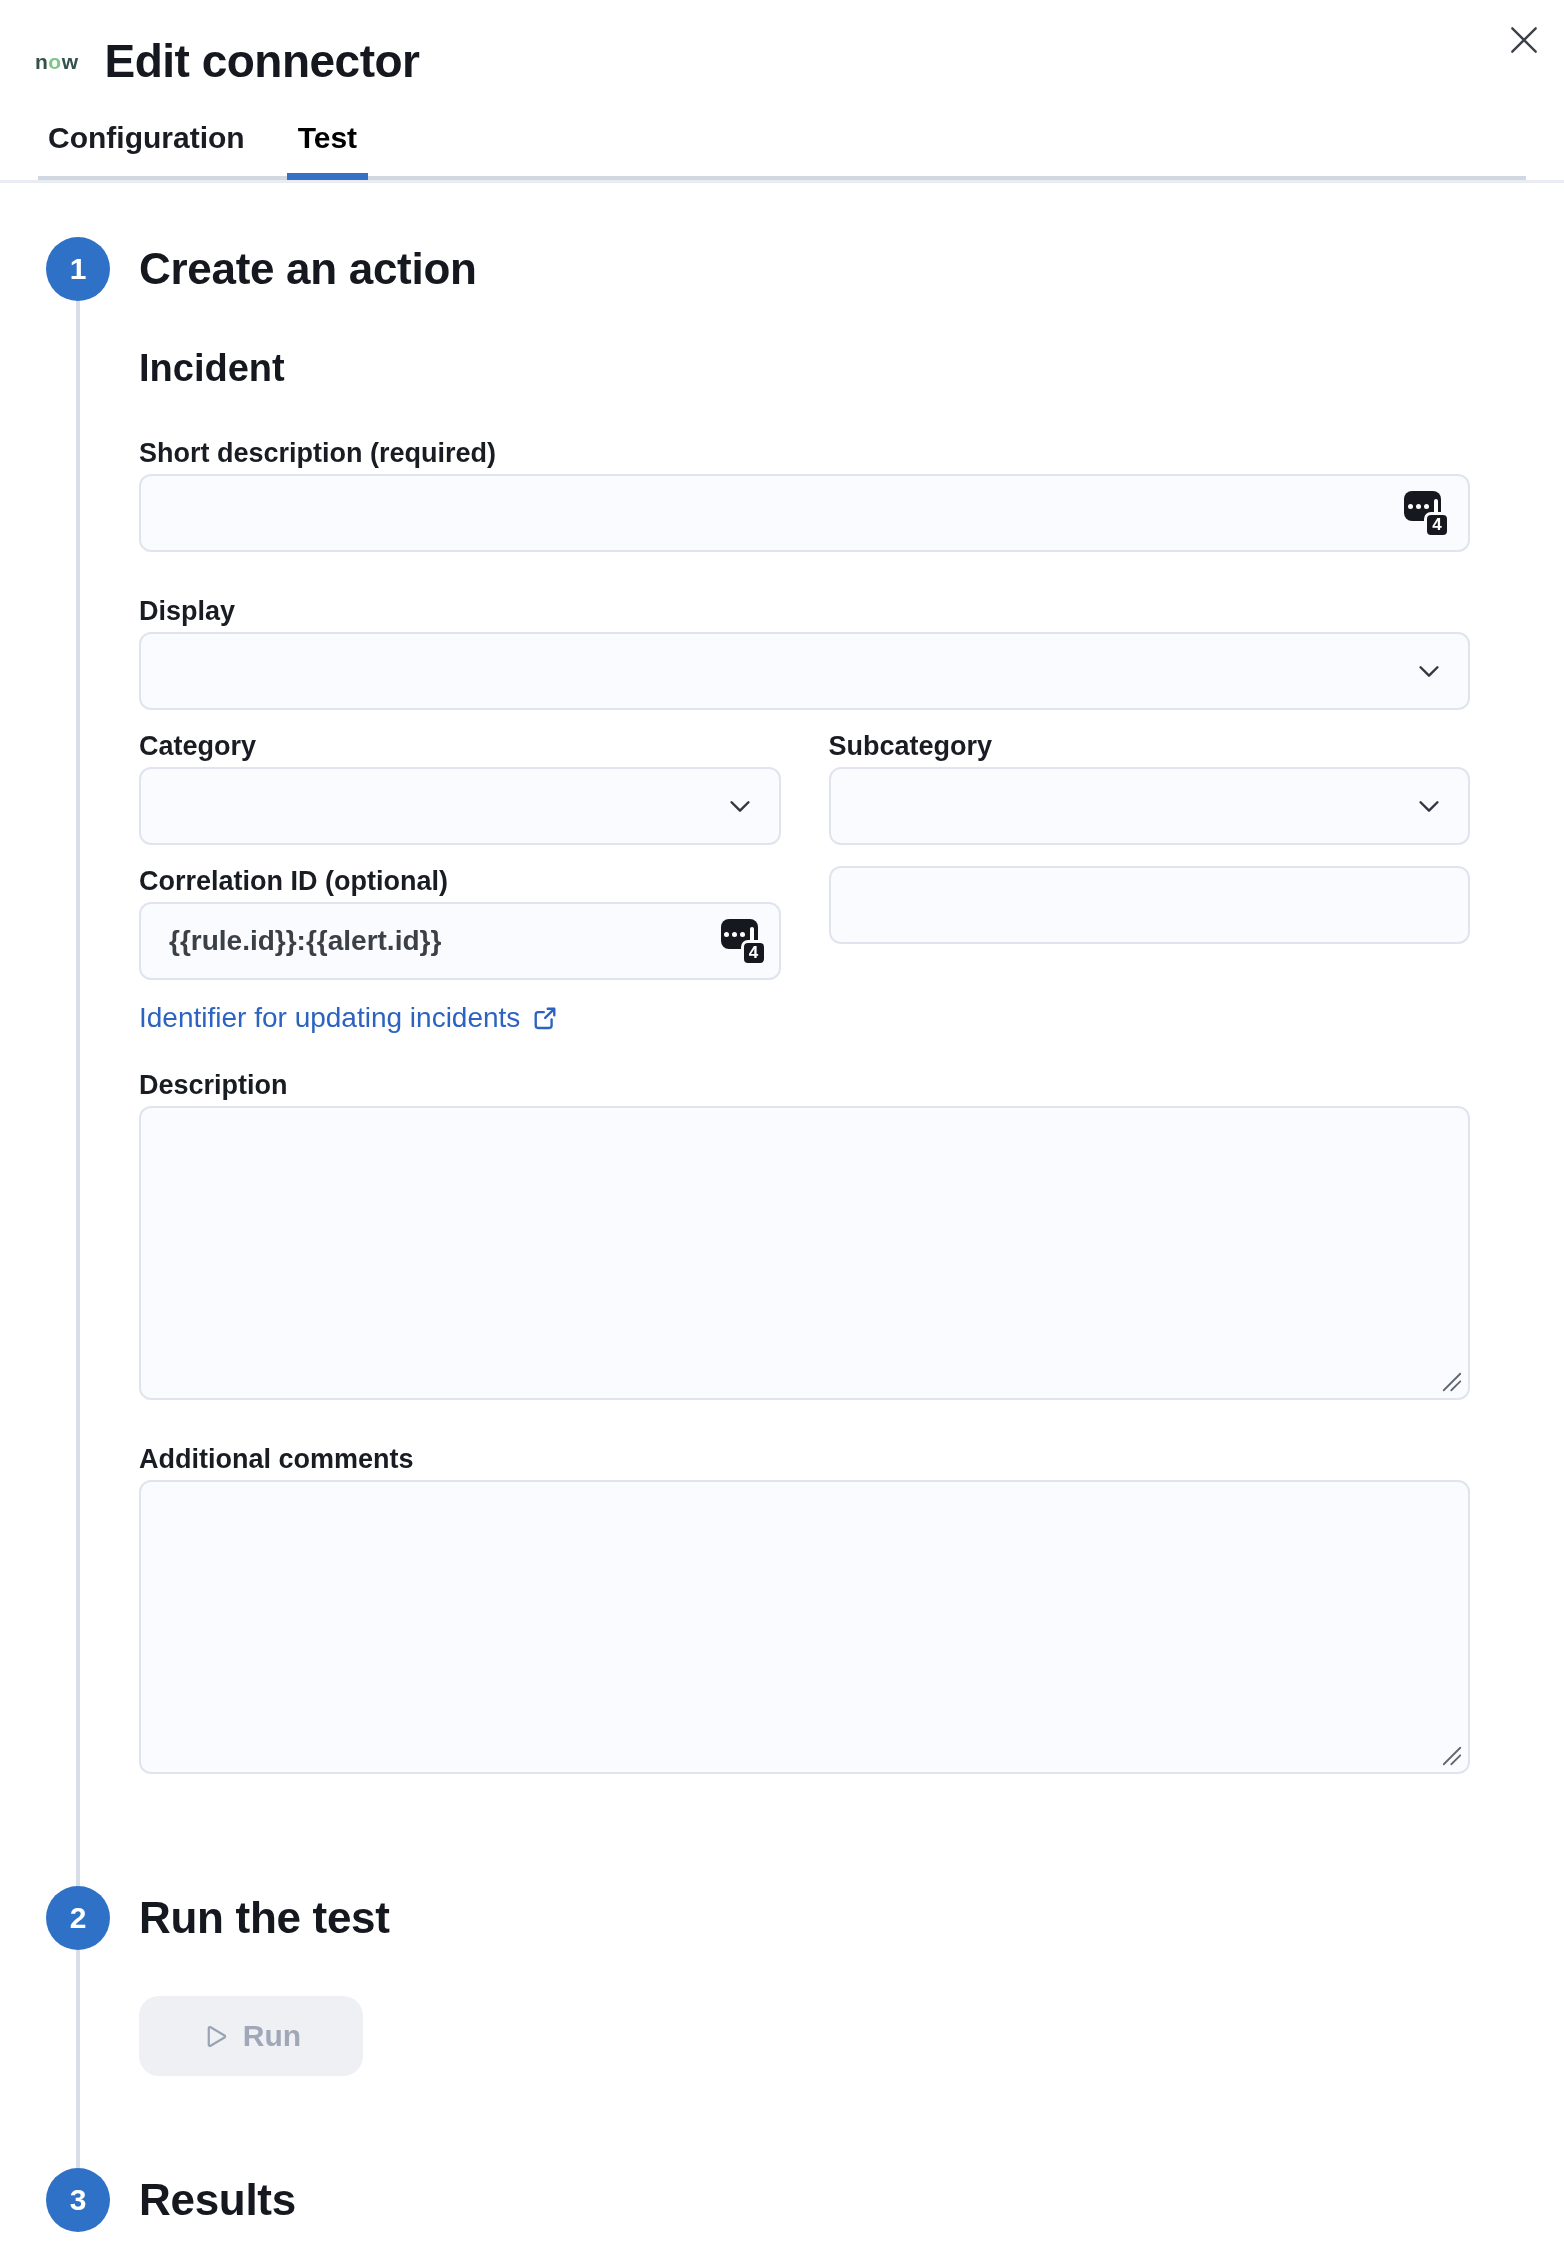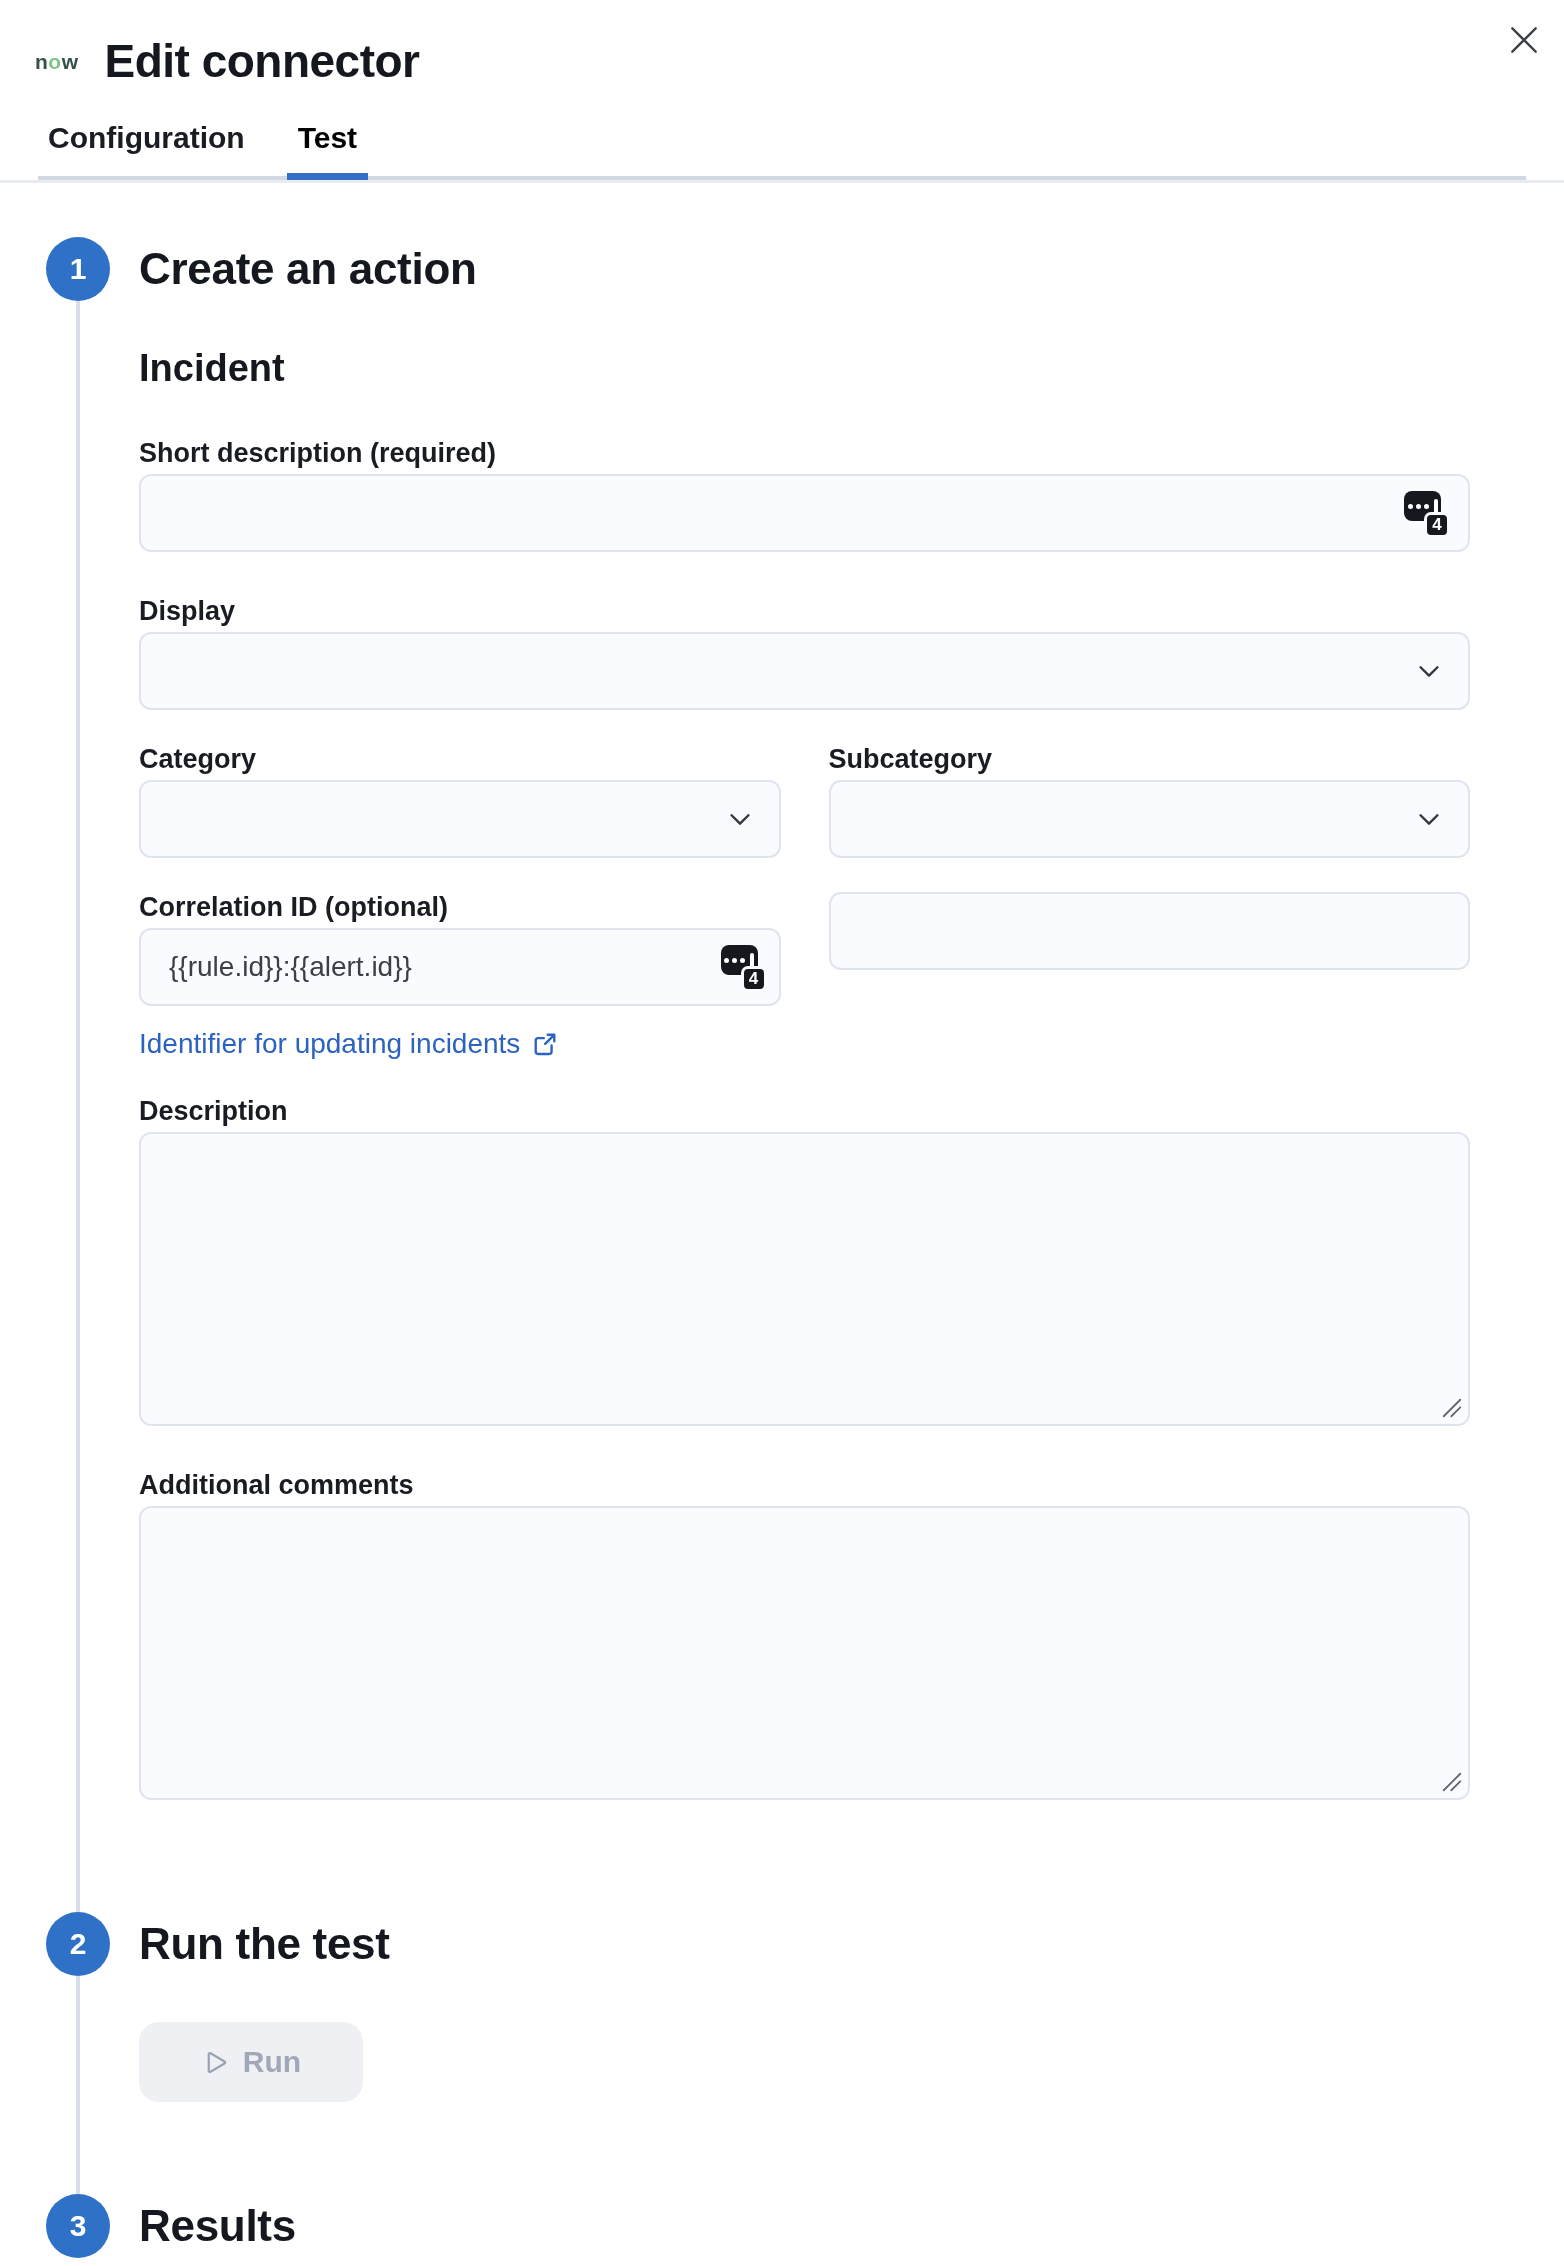--- a/index.html
+++ b/index.html
@@ -34,24 +34,24 @@
   .step-2 { padding-bottom:92px; }
 
   
   .incident-title { font-size:38px; font-weight:700; margin-top:46px; color:#15181e; }
   .field { margin-top:44px; }
   .field:first-of-type { margin-top:48px; }
   .f-label { display:block; font-size:27px; font-weight:700; line-height:30px; margin-bottom:6px; color:#191c22; }
   .control { position:relative; }
   .text-input, .select, .ta { width:100%; background:#fafbfe; border:2px solid #e0e4ee; border-radius:12px; font-family:"Liberation Sans", sans-serif; font-size:28px; color:#3b3f46; }
   .text-input { height:78px; padding:0 28px; outline:none; }
-  .text-input.with-icon { padding-right:56px; }
+  .text-input.with-icon { padding-right:56px;font-weight:bold; }
   .select { height:78px; cursor:pointer; position:relative; }
   .chevron { position:absolute; right:24px; top:50%; transform:translateY(-50%); }
-  .two-col { display:grid; grid-template-columns:1fr 1fr; column-gap:48px; margin-top:34px; }
+  .two-col { display:grid; grid-template-columns:1fr 1fr; column-gap:48px; margin-top:21px; }
 
   
   .vars-icon { position:absolute; right:20px; top:50%; transform:translateY(-50%); width:46px; height:50px; }
   .vi-main { position:absolute; left:0; top:3px; width:37px; height:30px; background:#15181e; border-radius:8px; display:flex; align-items:center; justify-content:center; gap:3px; }
   .vi-dot { width:5px; height:5px; border-radius:50%; background:#fff; }
   .vi-bar { width:4px; height:15px; border-radius:2px; background:#fff; margin-left:2px; }
   .vi-badge { position:absolute; right:0; bottom:0; width:26px; height:26px; background:#15181e; border-radius:7px; border:3px solid #fafbfe; color:#fff; font-size:17px; font-weight:700; display:flex; align-items:center; justify-content:center; }
 
   .link-row { margin-top:22px; }
   .ext-link { display:inline-flex; align-items:center; gap:11px; color:#2c63c0; font-size:28px; text-decoration:none; cursor:pointer; }

